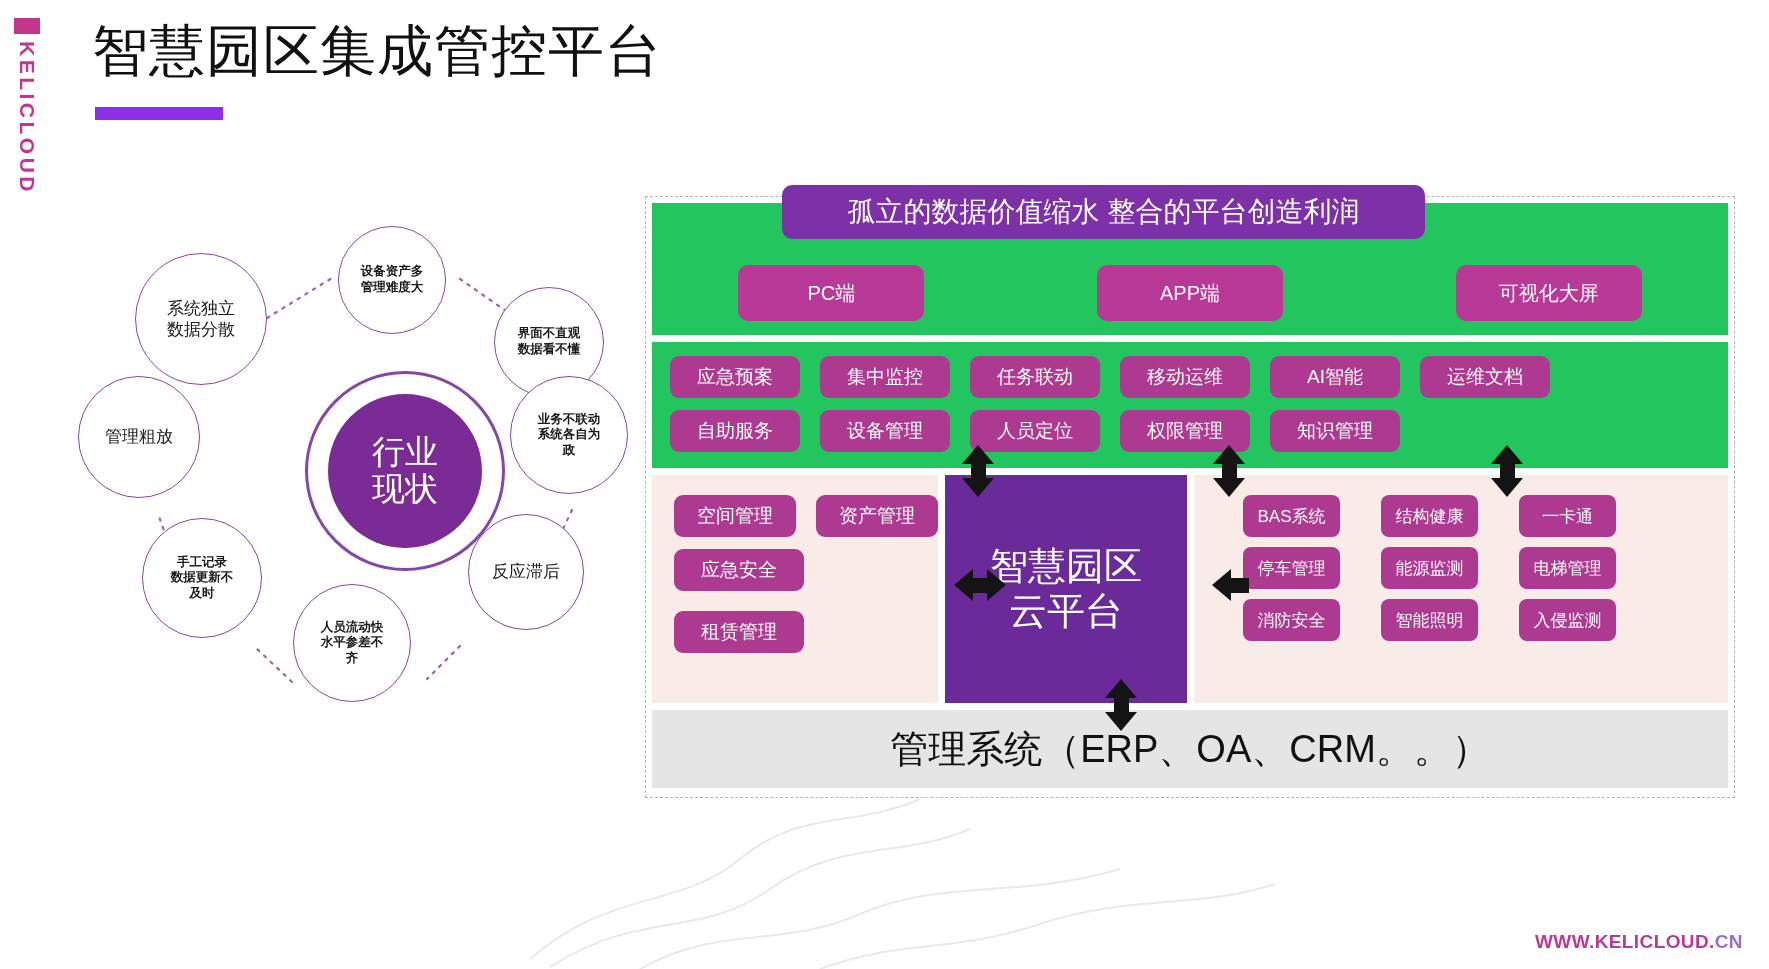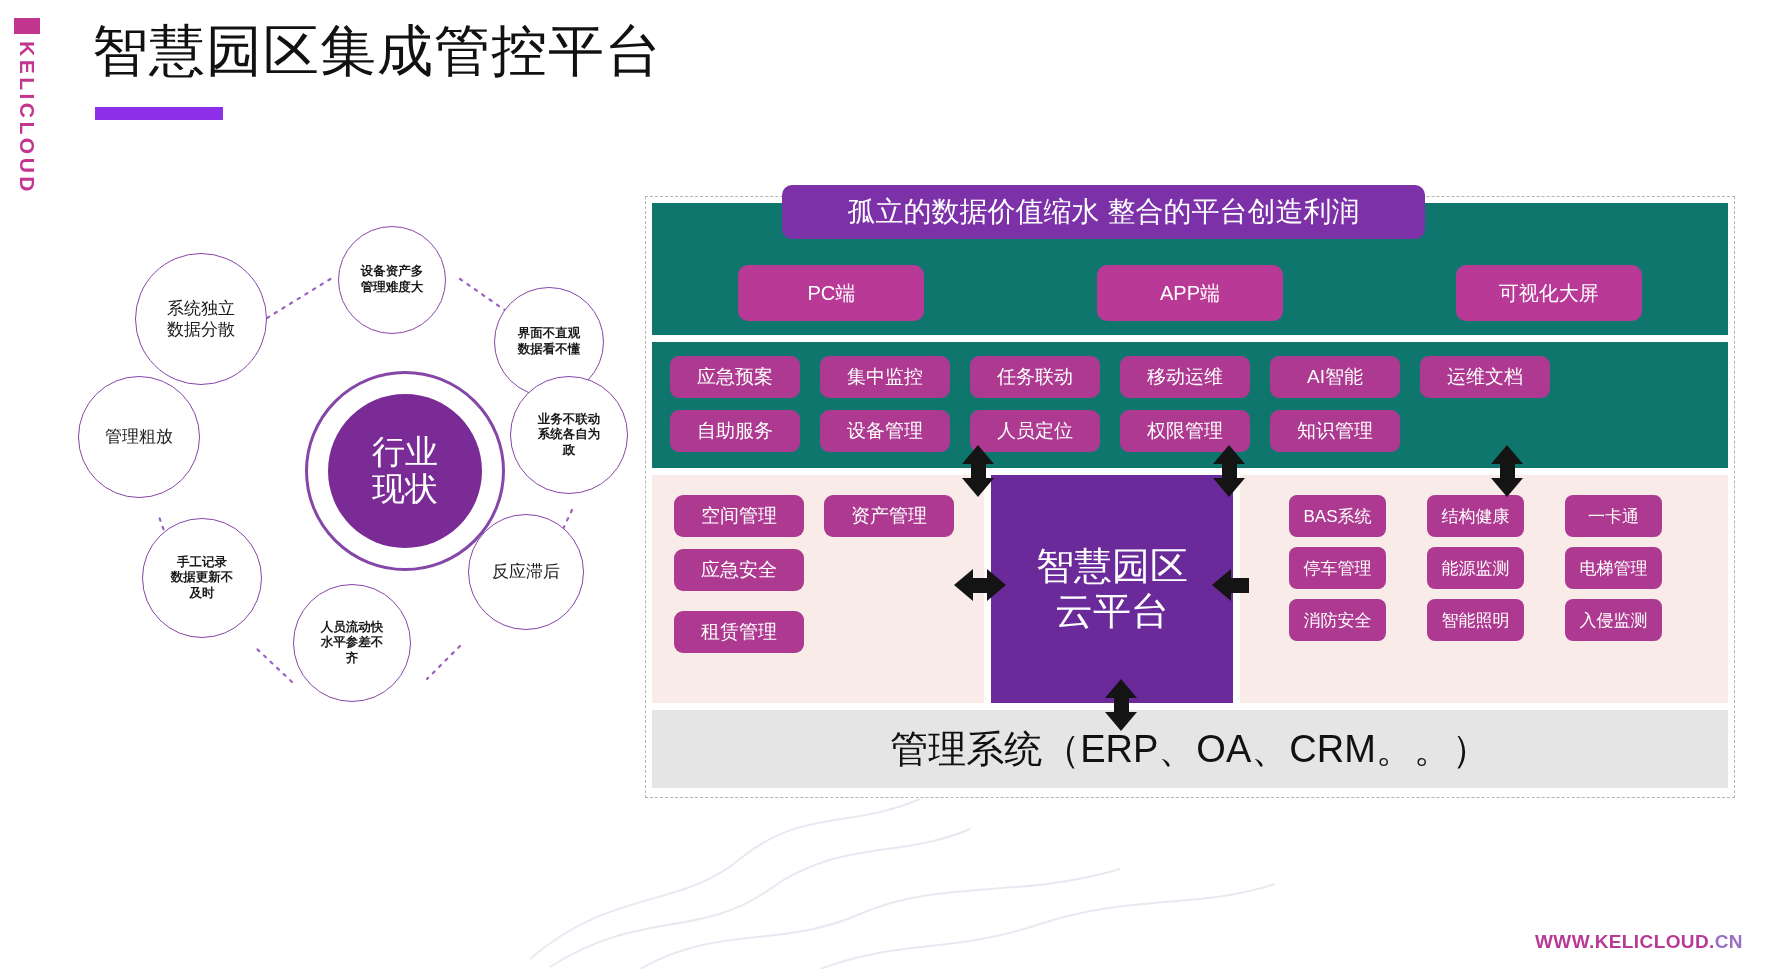--- a/index.html
+++ b/index.html
@@ -61,21 +61,21 @@
   .sat.small { font-size: 12.5px; font-weight: bold; }
   .dots { position: absolute; left: 0; top: 0; width: 580px; height: 520px; pointer-events: none; }
 
   
   .arch {
     position: absolute; left: 645px; top: 196px;
     width: 1090px; height: 602px;
     border: 1.6px dashed #b4b4b4;
     padding: 6px;
   }
-  .band { background: #0f766e; position: relative; }
+  .band { background: #22c55e; position: relative; }
 
   .band-clients { height: 132px; padding-top: 48px; display: flex; justify-content: space-around; align-items: center; }
   .client-btn {
     width: 186px; height: 56px; border-radius: 10px;
     background: #b93a96;
     display: flex; align-items: center; justify-content: center;
     color: #fff; font-size: 20px;
   }
 
   .banner {
@@ -89,21 +89,21 @@
   .band-modules { margin-top: 7px; padding: 14px 18px 16px 18px; }
   .mod-row { display: flex; gap: 20px; }
   .mod-row + .mod-row { margin-top: 12px; }
   .mod-btn {
     width: 130px; height: 42px; border-radius: 9px; background: #ad3a90;
     display: flex; align-items: center; justify-content: center;
     color: #fff; font-size: 19px;
   }
 
   .band-core { margin-top: 7px; display: flex; gap: 7px; height: 228px; }
-  .col-left { width: 332px; background: #f9ece8; padding: 20px 0 0 22px; }
+  .col-left { width: 286px; background: #f9ece8; padding: 20px 0 0 22px; }
   .col-mid { width: 242px; background: #6b2a99; display: flex; align-items: center; justify-content: center; text-align: center; }
   .col-mid span { color: #fff; font-size: 38px; line-height: 1.18; }
   .col-right { flex: 1; background: #f9ece8; padding: 20px 0 0 22px; }
 
   .grid2 { display: flex; gap: 20px; }
   .grid2 + .grid2 { margin-top: 12px; flex-direction: column; }
   .sq-btn {
     width: 130px; height: 42px; border-radius: 9px; background: #ad3a90;
     display: flex; align-items: center; justify-content: center;
     color: #fff; font-size: 19px;

